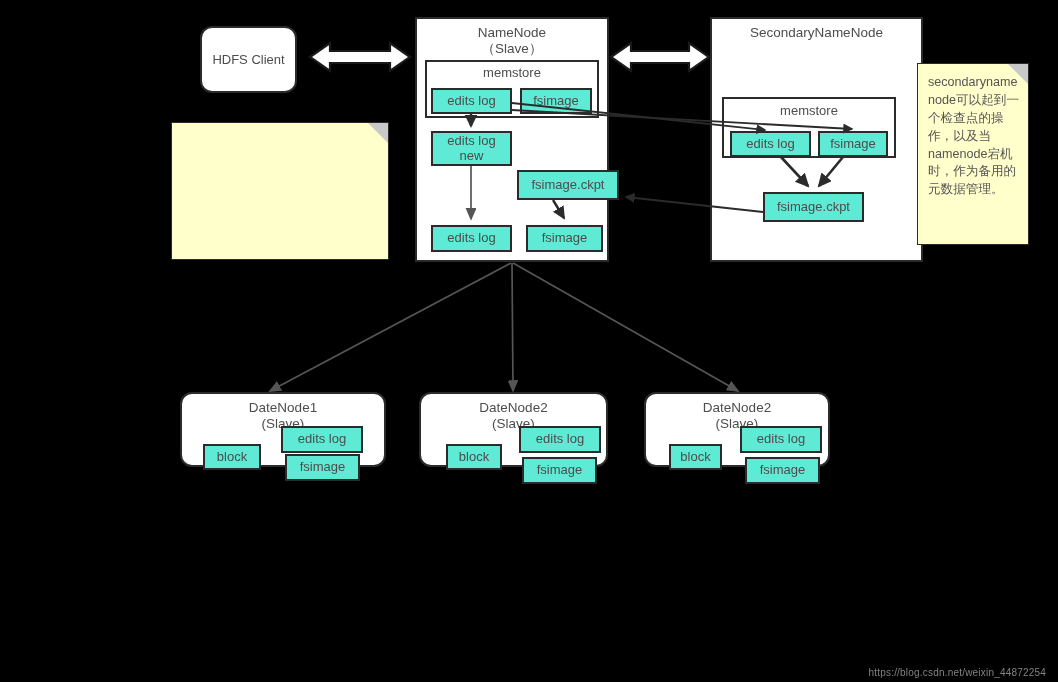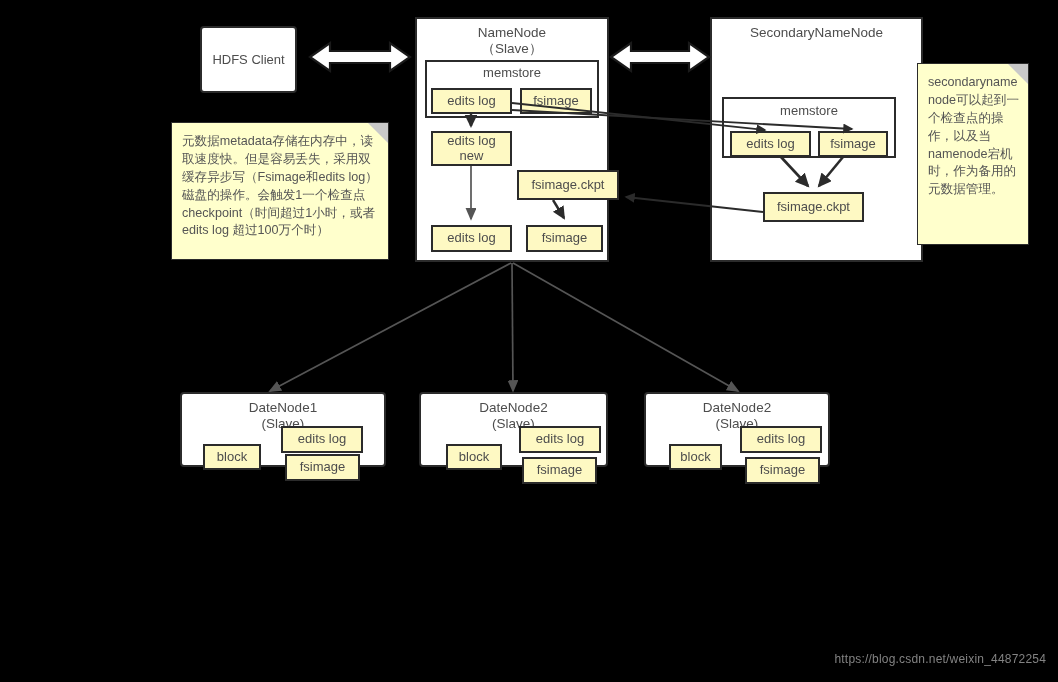--- a/index.html
+++ b/index.html
@@ -13,38 +13,38 @@
   .box{
     position:absolute;
     background:#ffffff;
     border:2px solid #2b2b2b;
     box-sizing:border-box;
     color:#4d4d4d;
     font-size:13px;
     line-height:1.18;
     text-align:center;
   }
-  .box.rounded{border-radius:4px;}
+  .box.rounded{border-radius:12px;}
   .title-top{
     position:absolute;
     left:0;right:0;top:6px;
     text-align:center;
     font-size:13.5px;
     color:#4d4d4d;
     white-space:pre-line;
   }
   .centered{
     position:absolute;
     left:0;right:0;top:50%;
     transform:translateY(-50%);
     text-align:center;
   }
   .small-box{
     position:absolute;
-    background:#fef9c3;
+    background:#5eead4;
     border:2px solid #2b2b2b;
     box-sizing:border-box;
     color:#4d4d4d;
     font-size:13px;
     display:flex;
     align-items:center;
     justify-content:center;
     text-align:center;
     line-height:1.15;
     white-space:pre-line;
@@ -68,23 +68,23 @@
     border-left:20px solid transparent;
     border-top:20px solid #c9c9c9;
   }
   svg.overlay{
     position:absolute;left:0;top:0;
     width:1058px;height:682px;
     pointer-events:none;
   }
   .watermark{
     position:absolute;
-    right:12px;bottom:16px;
+    right:12px;bottom:4px;
     color:#9a9a9a;
-    font-size:12px;
+    font-size:10px;
     letter-spacing:.2px;
     opacity:.85;
     white-space:nowrap;
     text-align:center;
   }
 </style>
 </head>
 <body>
 
 <div id="stage">
@@ -124,21 +124,20 @@
   </div>
 
   <div class="small-box" style="left:730px;top:131px;width:81px;height:26px;">edits log</div>
 
   <div class="small-box" style="left:818px;top:131px;width:70px;height:26px;">fsimage</div>
 
   <div class="small-box" style="left:763px;top:192px;width:101px;height:30px;">fsimage.ckpt</div>
 
   <div class="note" style="left:171px;top:122px;width:218px;height:138px;">
     <span class="fold"></span>
-    <span>元数据metadata存储在内存中，读取速度快。但是容易丢失，采用双缓存异步写（Fsimage和edits log）磁盘的操作。会触发1一个检查点checkpoint（时间超过1小时，或者edits log 超过100万个时）</span>
   </div>
 
   <div class="note" style="left:917px;top:63px;width:112px;height:182px;">
     <span class="fold"></span>
     <span>secondarynamenode可以起到一个检查点的操作，以及当namenode宕机时，作为备用的元数据管理。</span>
   </div>
 
   <div class="box rounded" style="left:180px;top:392px;width:206px;height:75px;">
     <span class="title-top">DateNode1
 (Slave)</span>

